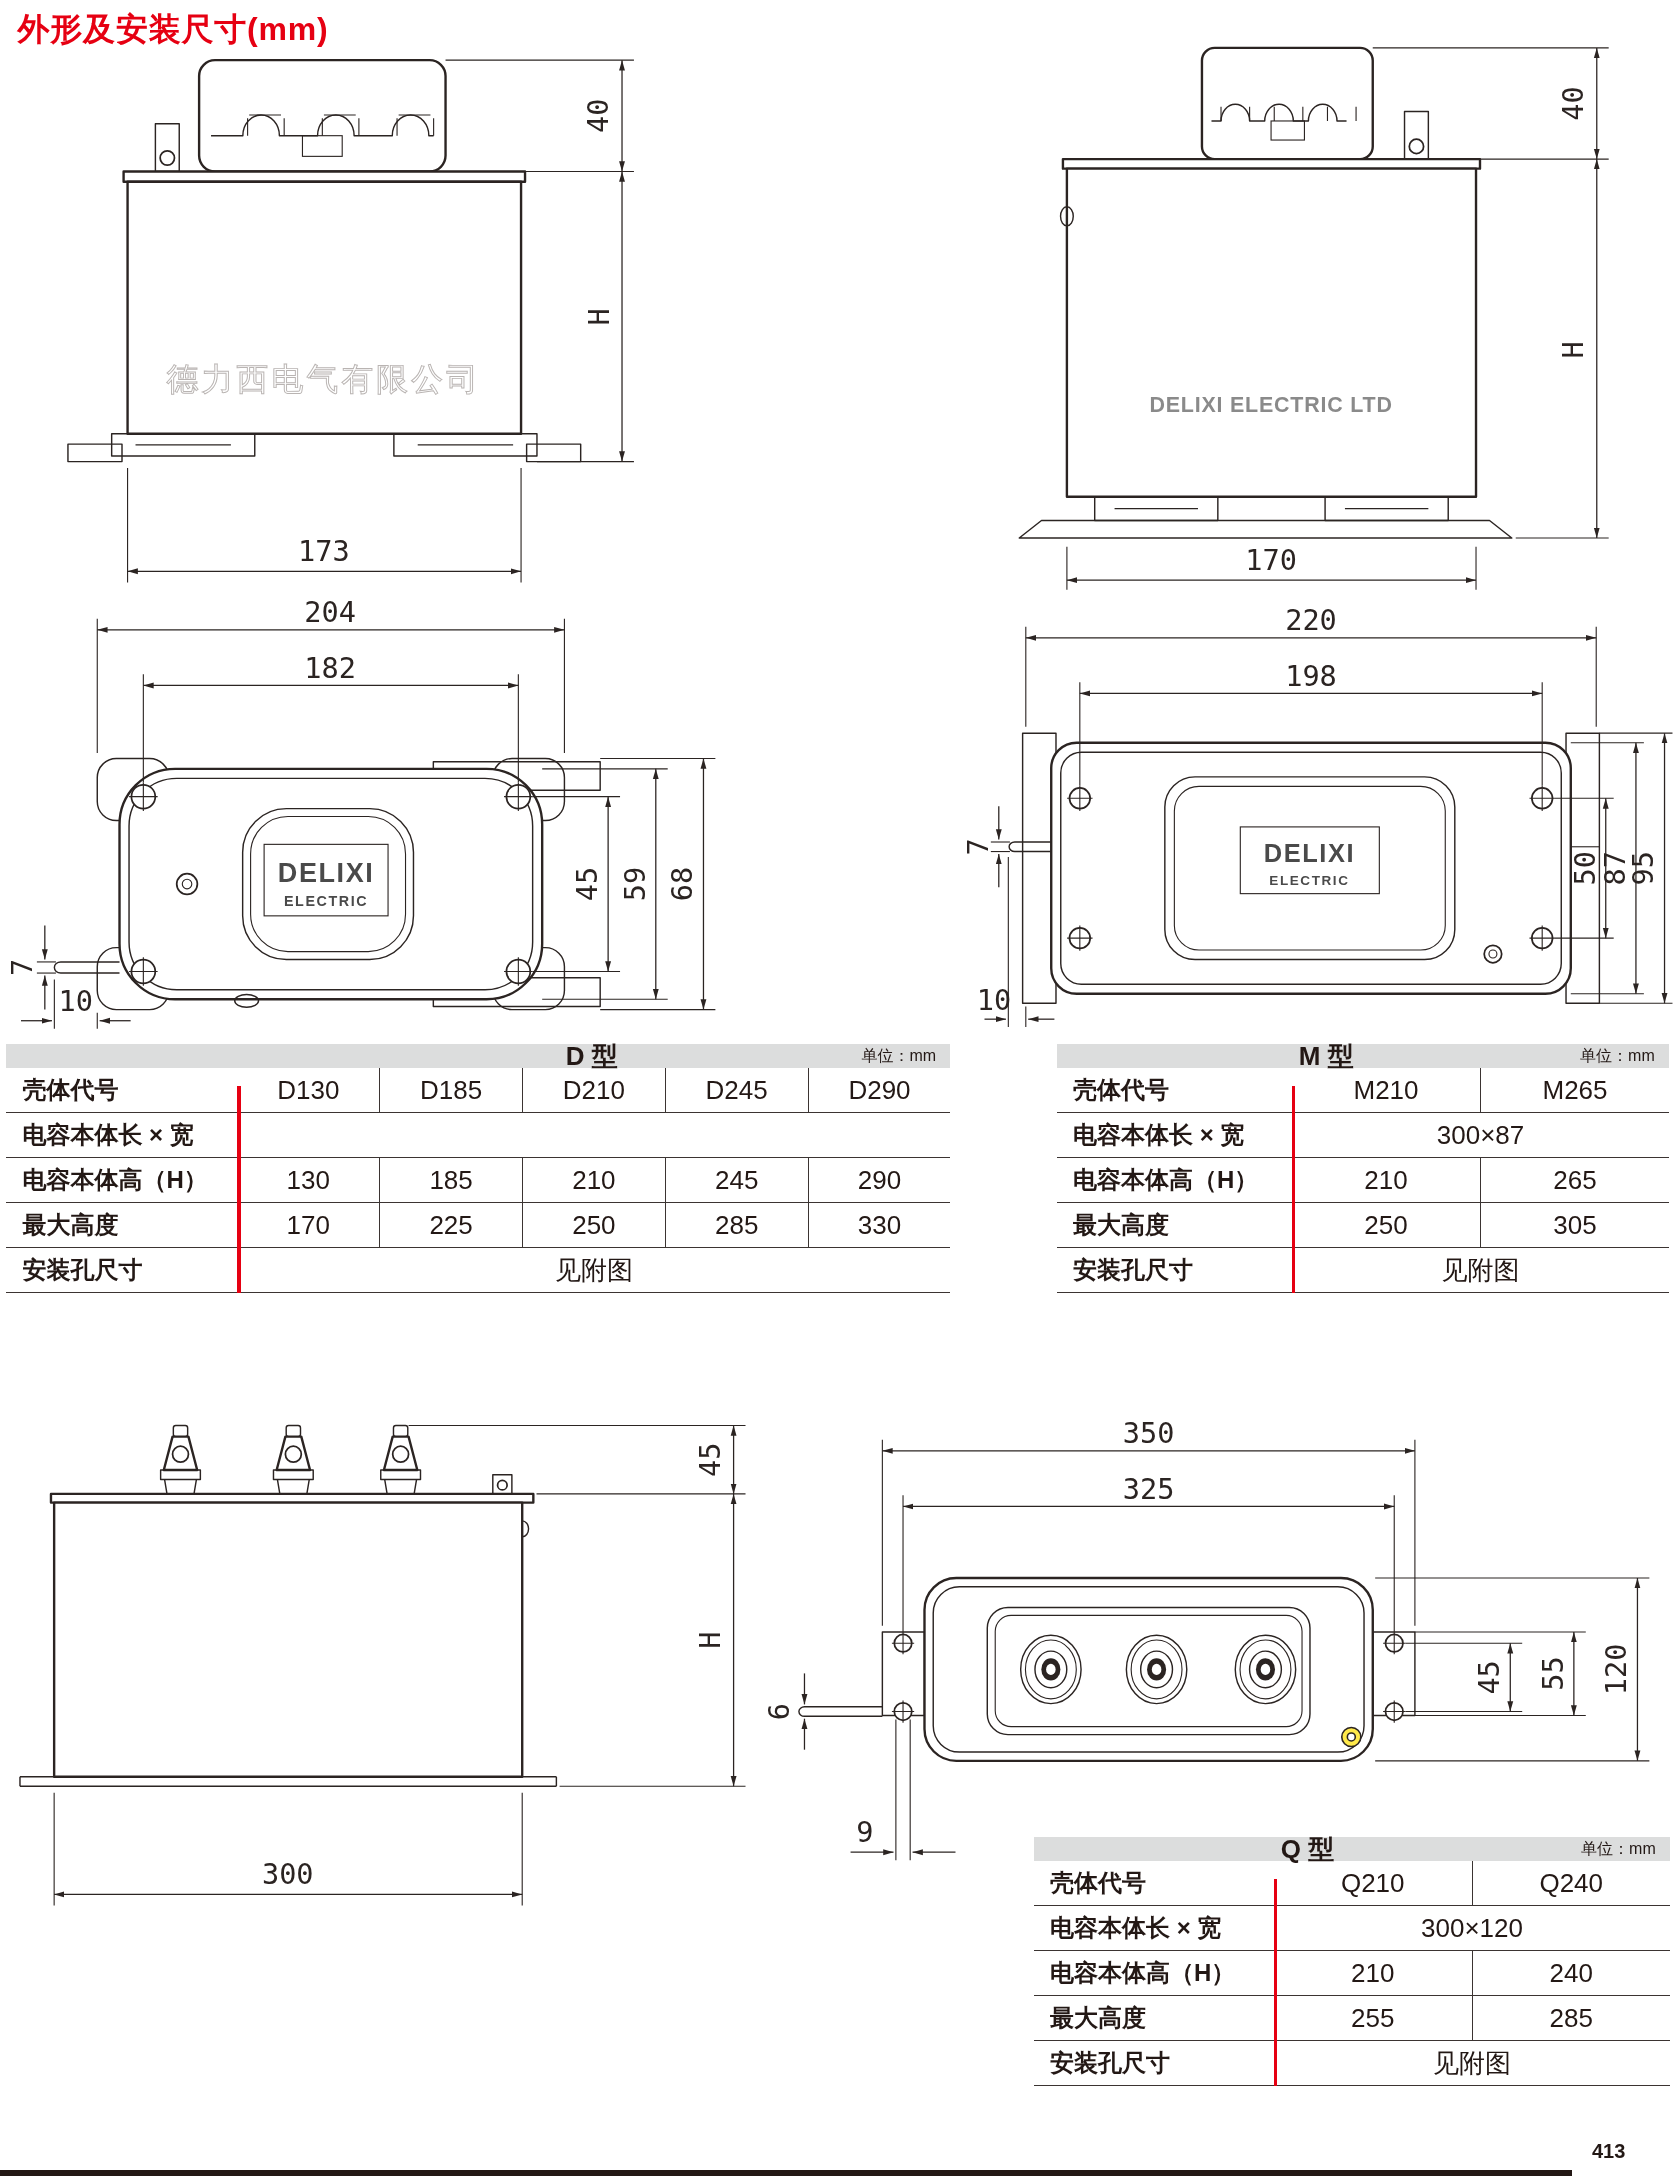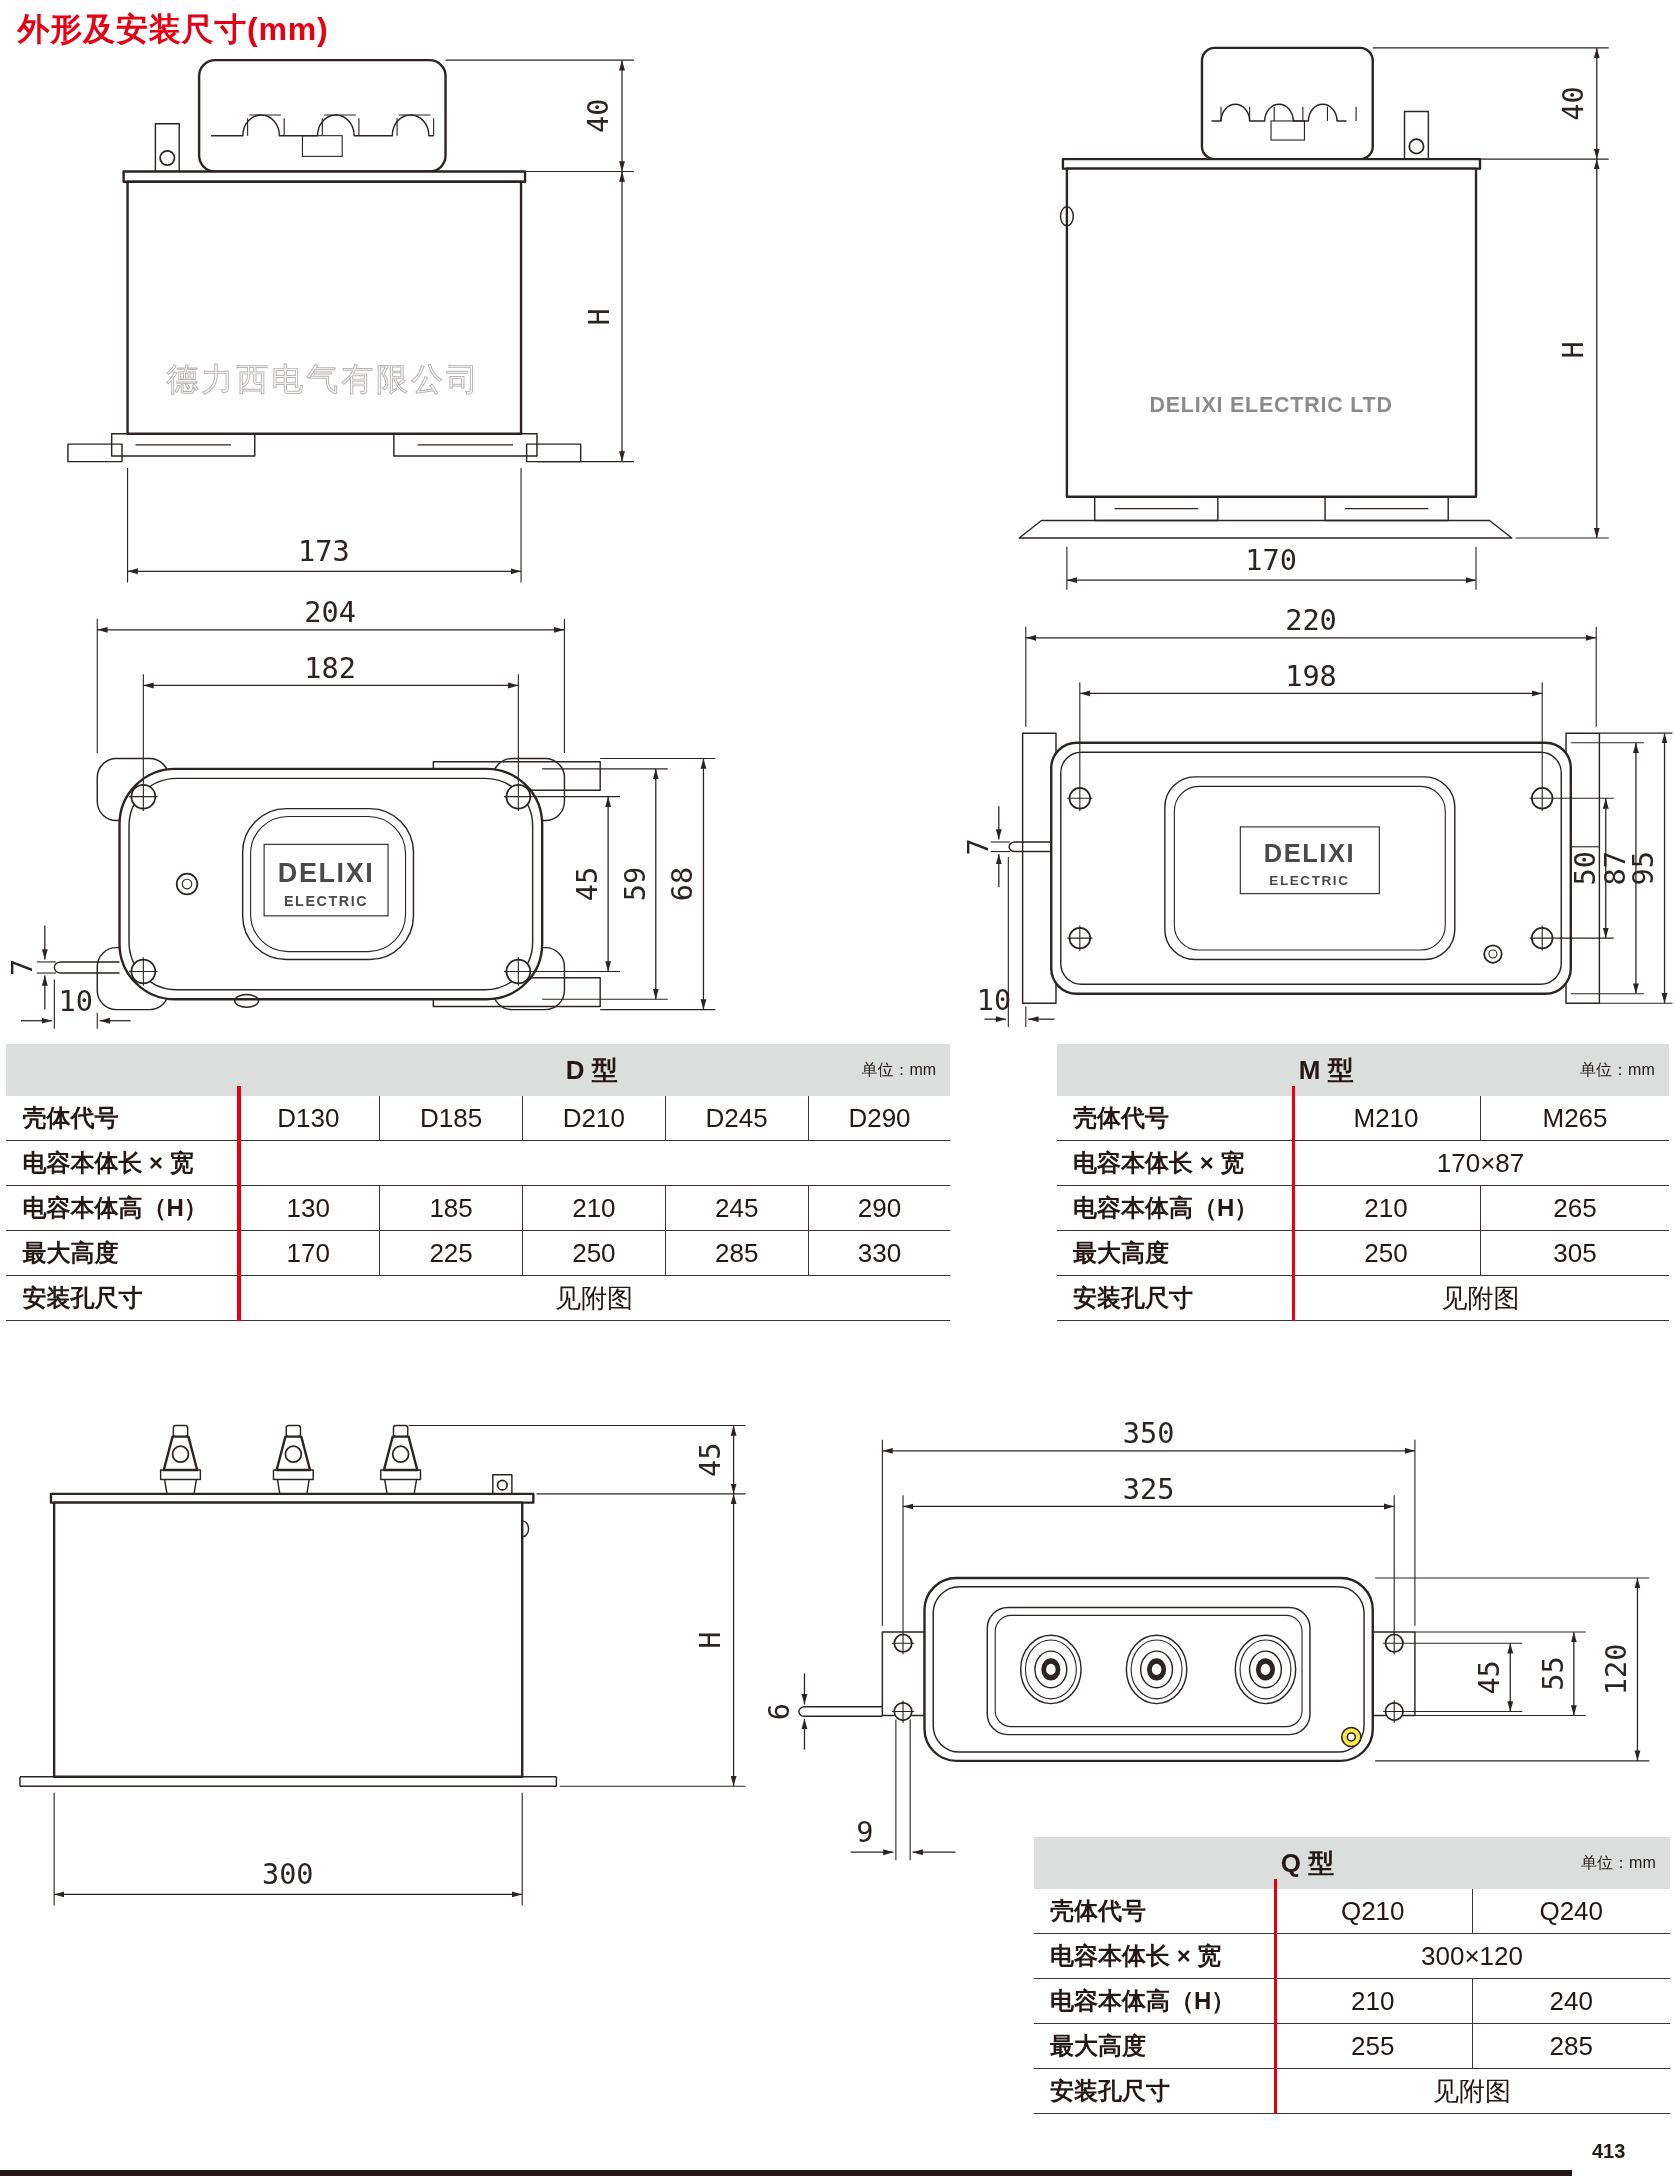--- a/index.html
+++ b/index.html
@@ -15,21 +15,21 @@
   .thin {fill:none;stroke:#2b2422;stroke-width:1.4;}
   .diml {fill:none;stroke:#2b2422;stroke-width:1.6;}
   .hole {fill:#fff;stroke:#2b2422;stroke-width:2.2;}
   .dimt {font-family:"DejaVu Sans Mono","DejaVu Sans",monospace;font-size:36px;fill:#2b2422;}
   .wm   {font-family:"Liberation Sans",sans-serif;font-size:40px;fill:none;stroke:#b9b4b2;stroke-width:1.2;letter-spacing:4px;}
   .brand{font-family:"Liberation Sans",sans-serif;font-size:27px;font-weight:bold;fill:#8a8a8a;letter-spacing:1px;}
   .dlx  {font-family:"Liberation Sans",sans-serif;font-weight:bold;fill:#4a4a4a;letter-spacing:2px;}
   marker path{fill:#2b2422;}
   
   .tbl{position:absolute;color:#231815;}
-  .tbl .hdr{height:52px;background:#dcdddd;position:relative;}
+  .tbl .hdr{height:24px;background:#dcdddd;position:relative;}
   .tbl .type{position:absolute;top:50%;transform:translate(-50%,-50%);font-size:26px;font-weight:bold;white-space:nowrap;}
   .tbl .unit{position:absolute;right:14.3px;top:50%;transform:translateY(-50%);font-size:16px;white-space:nowrap;}
   .tbl .row{display:flex;align-items:stretch;height:45px;border-bottom:1.6px solid #3b3432;font-size:26px;box-sizing:border-box;}
   .tbl .lbl{font-size:24px;font-weight:bold;padding-left:16px;box-sizing:border-box;display:flex;align-items:center;}
   .tbl .cell{flex:1;display:flex;align-items:center;justify-content:center;}
   .tbl .div{border-right:1.6px solid #3b3432;}
   .redline{position:absolute;width:3.2px;background:#e60012;top:42px;bottom:0;}
   
   #footbar{left:0;top:2170px;width:1572px;height:6.4px;background:#231815;}
   #pageno{left:1592px;top:2140px;font-size:20px;font-weight:bold;color:#231815;}
@@ -313,21 +313,21 @@
       <span class="type" style="left:44%">M 型</span>
       <span class="unit">单位：mm</span>
     </div>
     <div class="row">
       <div class="lbl" style="flex:0 0 235px">壳体代号</div>
       <div class="cell div">M210</div>
       <div class="cell">M265</div>
     </div>
     <div class="row">
       <div class="lbl" style="flex:0 0 235px">电容本体长 × 宽</div>
-      <div class="cell">170×87</div>
+      <div class="cell">300×87</div>
     </div>
     <div class="row">
       <div class="lbl" style="flex:0 0 235px">电容本体高（H）</div>
       <div class="cell div">210</div>
       <div class="cell">265</div>
     </div>
     <div class="row">
       <div class="lbl" style="flex:0 0 235px">最大高度</div>
       <div class="cell div">250</div>
       <div class="cell">305</div>

